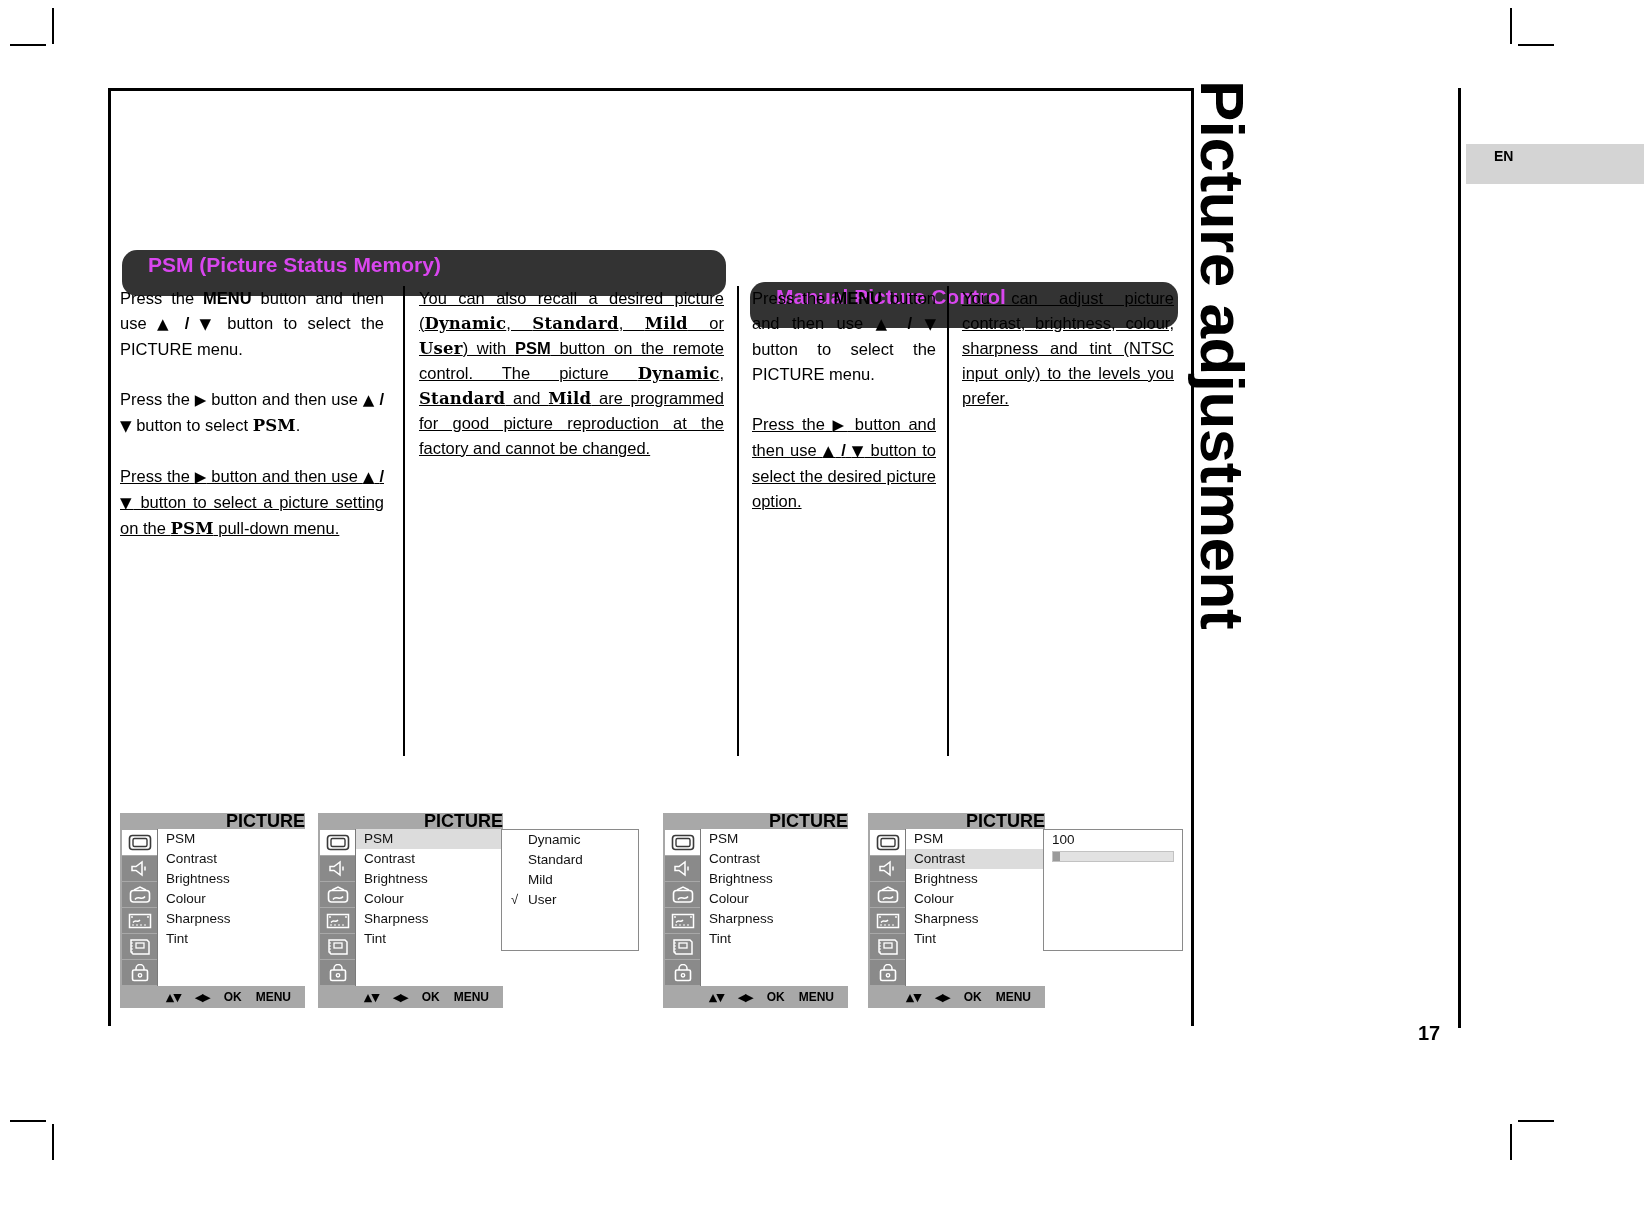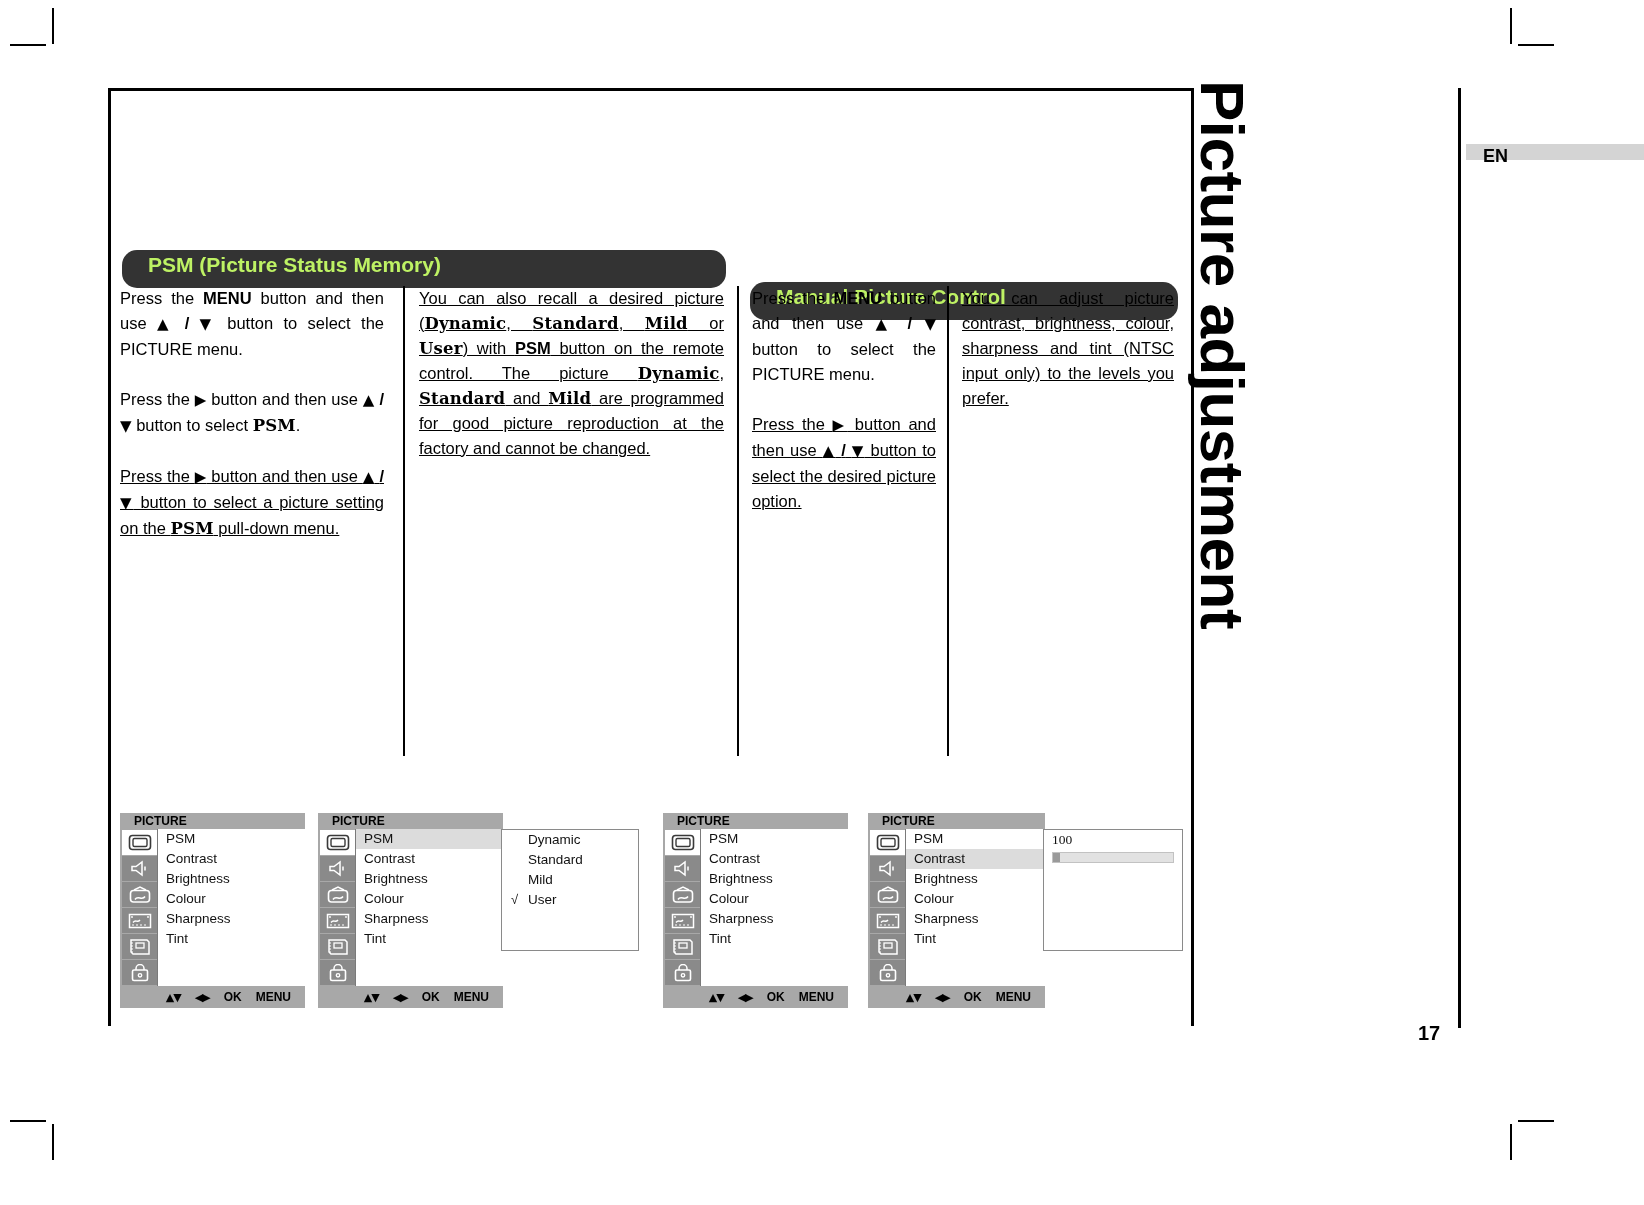--- a/index.html
+++ b/index.html
@@ -27,32 +27,32 @@
   .rule-vert-title{position:absolute;left:1458px;top:88px;width:3px;height:940px;background:#000;}
 
   
   .vtitle{
     position:absolute;left:1292px;top:80px;width:620px;height:140px;
     transform:rotate(90deg);transform-origin:left top;
     font-size:62px;font-weight:bold;letter-spacing:-0.5px;
     white-space:nowrap;line-height:140px;
   }
   .lang-tab{
-    position:absolute;left:1466px;top:144px;width:178px;height:16px;
-    background:#d4d4d4;color:#000;font-size:18px;font-weight:bold;
-    padding-left:17px;box-sizing:border-box;line-height:24px;
+    position:absolute;left:1466px;top:144px;width:178px;height:40px;
+    background:#d4d4d4;color:#000;font-size:14px;font-weight:bold;
+    padding-left:28px;box-sizing:border-box;line-height:24px;
   }
   .pageno{
     position:absolute;left:1418px;top:1022px;font-size:20px;font-weight:bold;
   }
 
   
   .banner{
-    position:absolute;height:38px;background:#333;border-radius:15px;
-    color:#bef264;font-size:21px;font-weight:bold;
+    position:absolute;height:46px;background:#333;border-radius:15px;
+    color:#d946ef;font-size:21px;font-weight:bold;
     line-height:30px;padding-left:26px;box-sizing:border-box;
   }
   #banner-psm{left:122px;top:250px;width:604px;}
   #banner-mpc{left:750px;top:250px;width:428px;margin-top:32px;}
 
   
   .col{
     position:absolute;font-size:16.5px;line-height:25px;
     text-align:justify;
   }
@@ -72,21 +72,21 @@
   #div2{left:737px;top:286px;height:470px;}
   #div3{left:947px;top:286px;height:470px;}
 
   
   .osd{
     position:absolute;background:#a8a8a8;
     font-size:13.5px;box-sizing:border-box;
   }
   .osd-title{
     height:16px;line-height:16px;padding-left:14px;
-    font-size:12px;font-weight:bold;color:#000;
+    font-size:18px;font-weight:bold;color:#000;text-align:right;
   }
   .osd-body{display:flex;}
   .osd-icons{
     width:37px;display:flex;flex-direction:column;
     padding-top:1px;
   }
   .osd-ico{
     width:35px;height:25px;margin:0 0 1px 2px;
     display:flex;align-items:center;justify-content:center;
     background:#8a8a8a;
@@ -116,21 +116,20 @@
   .osd-opts .orow{
     height:20px;line-height:20px;font-size:13.5px;padding-left:26px;
     position:relative;color:#111;
   }
   .osd-opts .orow .chk{position:absolute;left:9px;top:0;font-size:13px;}
 
   
   .osd-val{
     position:absolute;background:#fff;border:1px solid #8a8a8a;
     box-sizing:border-box;
-    font-family:Liberation Serif, serif;
   }
   .osd-val .num{font-size:13.5px;padding:2px 0 0 8px;color:#111;}
   .osd-val .bar{
     margin:4px 8px 0 8px;height:9px;background:#e2e2e2;border:1px solid #c2c2c2;
   }
 </style>
 </head>
 <body>
 
 <div class="crop cm-tl-v"></div>

